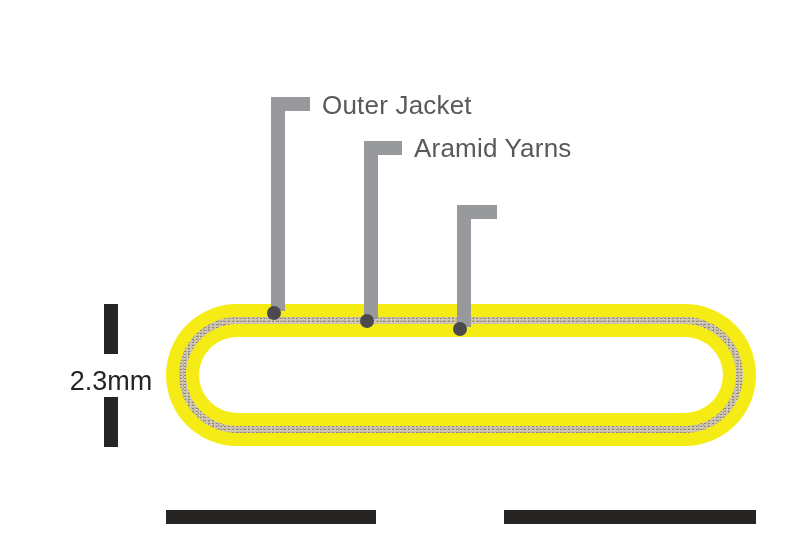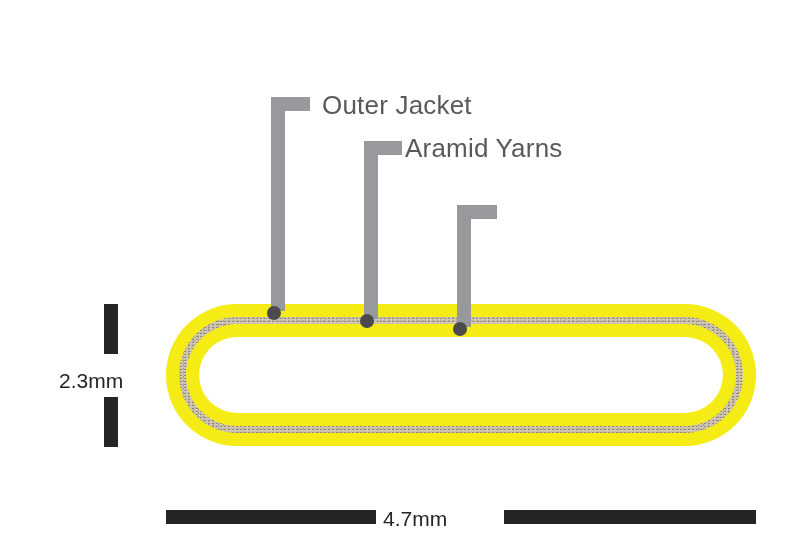--- a/index.html
+++ b/index.html
@@ -62,21 +62,21 @@
 
   
   .callout{
     position:absolute;
     font-size:26px;line-height:26px;
     color:var(--label-text);
     white-space:nowrap;
     letter-spacing:0.2px;
   }
   #label-outer-jacket{left:301px;top:71px;}
-  #label-aramid-yarns{left:384px;top:114px;}
+  #label-aramid-yarns{left:393px;top:114px;}
   #label-inner-tube{left:484px;top:178px;}
 
   #leader-outer-h{left:257px;top:83px;width:39px;}
   #leader-outer-v{left:257px;top:83px;height:214px;}
   #dot-outer{left:253px;top:292px;}
 
   #leader-aramid-h{left:350px;top:127px;width:38px;}
   #leader-aramid-v{left:350px;top:127px;height:178px;}
   #dot-aramid{left:346px;top:300px;}
 
@@ -86,22 +86,23 @@
 
   
   .dim-line{position:absolute;background:var(--dimension-ink);}
   #dim-height-seg-top{left:90px;top:290px;width:3px;height:50px;}
   #dim-height-seg-bottom{left:90px;top:383px;width:3px;height:50px;}
   #dim-width-seg-left{left:152px;top:496px;width:210px;height:3px;}
   #dim-width-seg-right{left:490px;top:496px;width:252px;height:3px;}
 
   .dim-text{
     position:absolute;
-    font-size:21px;line-height:28px;
+    font-size:27px;line-height:28px;
     color:var(--dimension-ink);
+    text-align:center;
     white-space:nowrap;
   }
   #dim-height-text{left:38px;top:346px;width:118px;}
   #dim-width-text{left:362px;top:484px;width:128px;}
 </style>
 </head>
 <body>
 
 <div class="stage">
 
@@ -125,16 +126,15 @@
 
   <div class="leader h" id="leader-inner-h"></div>
   <div class="leader v" id="leader-inner-v"></div>
   <div class="dot" id="dot-inner"></div>
 
   <div class="dim-line" id="dim-height-seg-top"></div>
   <div class="dim-text" id="dim-height-text">2.3mm</div>
   <div class="dim-line" id="dim-height-seg-bottom"></div>
 
   <div class="dim-line" id="dim-width-seg-left"></div>
-  <div class="dim-text" id="dim-width-text">4.7mm</div>
   <div class="dim-line" id="dim-width-seg-right"></div>
 
 </div>
 
 </body></html>

